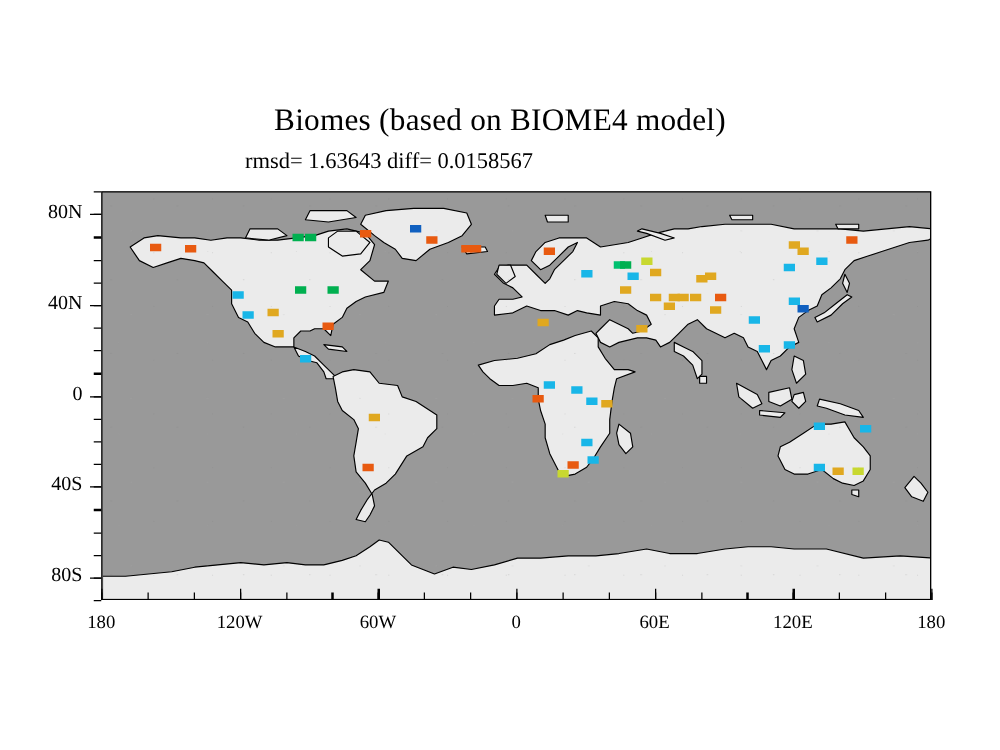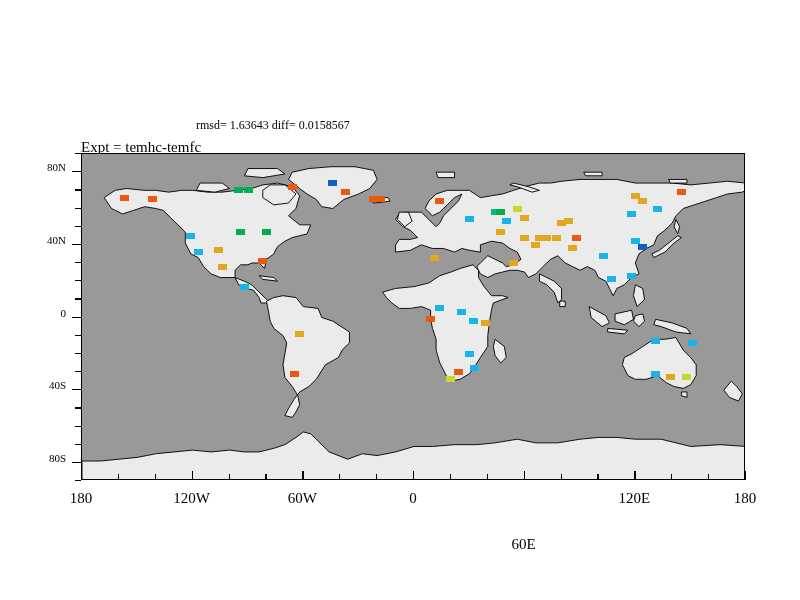--- a/index.html
+++ b/index.html
@@ -16,21 +16,21 @@
   .title{
     position:absolute;left:0;top:83px;width:800px;
     text-align:center;
     font-size:25px;
     color:#000;
     letter-spacing:.2px;
     white-space:nowrap;
   }
   .rmsd{
     position:absolute;left:196px;top:118px;
-    font-size:12px;color:#000;white-space:nowrap;
+    font-size:18px;color:#000;white-space:nowrap;
   }
   .period{
     position:absolute;left:329px;top:131px;
     font-size:15px;color:#000;white-space:nowrap;
   }
   .expt{
     position:absolute;left:81px;top:139px;
     font-size:15px;color:#000;white-space:nowrap;
   }
 
@@ -60,34 +60,34 @@
   .marker{position:absolute;}
 
   
   .tick{position:absolute;background:#000;}
   .ytick{width:6px;height:1.2px;left:75px;}
   .ytick.major{width:9px;left:72px;}
   .xtick{height:6px;width:1.2px;top:474px;}
   .xtick.major{height:9px;top:471px;}
   .ylabel-box{
     position:absolute;left:0;width:66px;text-align:right;
-    font-size:11px;color:#000;white-space:nowrap;
+    font-size:16px;color:#000;white-space:nowrap;
   }
   .xlabel-box{
     position:absolute;top:490px;width:80px;margin-left:-40px;
     text-align:center;font-size:15px;color:#000;white-space:nowrap;
   }
 </style>
 </head>
 <body>
 
 <div id="stage">
 
+  <div class="title">Biomes (based on BIOME4 model)</div>
   <div class="rmsd">rmsd= 1.63643 diff= 0.0158567</div>
-  <div class="expt">Expt = temhc-temfc</div>
 
   <div id="plot">
     <svg id="mapsvg" viewBox="-180 -90 360 180" preserveAspectRatio="none">
       <g fill="#ebebeb" stroke="#000000" stroke-width="0.5" stroke-linejoin="round" transform="scale(1,-1)">
 
         <path d="M-180 -90 L180 -90 L180 -71 L166 -70 L150 -71 L134 -67 L120 -67 L110 -66 L100 -66 L90 -67 L78 -69 L66 -69 L56 -67 L44 -69 L34 -70 L22 -70 L10 -71 L0 -71 L-10 -74 L-20 -76 L-28 -75 L-36 -78 L-46 -74 L-56 -64 L-60 -63 L-64 -66 L-70 -70 L-76 -72 L-84 -74 L-92 -74 L-100 -73 L-110 -74 L-120 -73 L-130 -74 L-140 -75 L-150 -77 L-160 -78 L-170 -79 L-180 -79 Z"></path>
 
         <path d="M-57 82 L-45 83 L-32 83 L-22 81 L-20 76 L-24 71 L-30 68 L-38 65 L-44 60 L-50 61 L-53 65 L-58 68 L-62 71 L-68 76 L-66 80 Z"></path>
 
         <path d="M-168 66 L-162 70 L-156 71 L-146 70 L-140 70 L-133 69 L-126 70 L-120 70 L-112 69 L-104 69 L-96 70 L-88 71 L-82 73 L-74 74 L-66 72 L-62 67 L-64 60 L-68 56 L-62 51 L-56 51 L-58 46 L-66 44 L-70 42 L-74 39 L-76 35 L-80 32 L-81 27 L-84 30 L-88 30 L-90 29 L-94 29 L-97 26 L-97 22 L-95 18 L-91 16 L-87 15 L-84 11 L-83 8 L-78 8 L-77 7 L-80 10 L-84 14 L-88 18 L-92 20 L-97 22 L-105 22 L-110 24 L-114 28 L-117 33 L-121 35 L-124 41 L-124 47 L-128 51 L-132 55 L-136 59 L-140 60 L-146 61 L-152 59 L-158 57 L-164 60 L-166 63 Z"></path>
@@ -237,21 +237,21 @@
       <div class="tick ytick" style="top: 153px;"></div>
       <div class="tick xtick major" style="left: 81px;"></div>
       <div class="xlabel-box" style="left: 81px;">180</div>
       <div class="tick xtick major" style="left: 191.667px;"></div>
       <div class="xlabel-box" style="left: 191.667px; text-align: center;">120W</div>
       <div class="tick xtick major" style="left: 302.333px;"></div>
       <div class="xlabel-box" style="left: 302.333px;">60W</div>
       <div class="tick xtick major" style="left: 413px;"></div>
       <div class="xlabel-box" style="left: 413px;">0</div>
       <div class="tick xtick major" style="left: 523.667px;"></div>
-      <div class="xlabel-box" style="left: 523.667px; margin-top: 46px;">60E</div>
+      <div class="xlabel-box" style="left: 523.667px;">60E</div>
       <div class="tick xtick major" style="left: 634.333px;"></div>
       <div class="xlabel-box" style="left: 634.333px;">120E</div>
       <div class="tick xtick major" style="left: 745px;"></div>
       <div class="xlabel-box" style="left: 745px;">180</div>
       <div class="tick ytick major" style="top: 171.167px;"></div>
       <div class="ylabel-box" style="top: 161.167px;">80N</div>
       <div class="tick ytick major" style="top: 243.833px;"></div>
       <div class="ylabel-box" style="top: 233.833px;">40N</div>
       <div class="tick ytick major" style="top: 316.5px;"></div>
       <div class="ylabel-box" style="top: 306.5px;">0</div>

